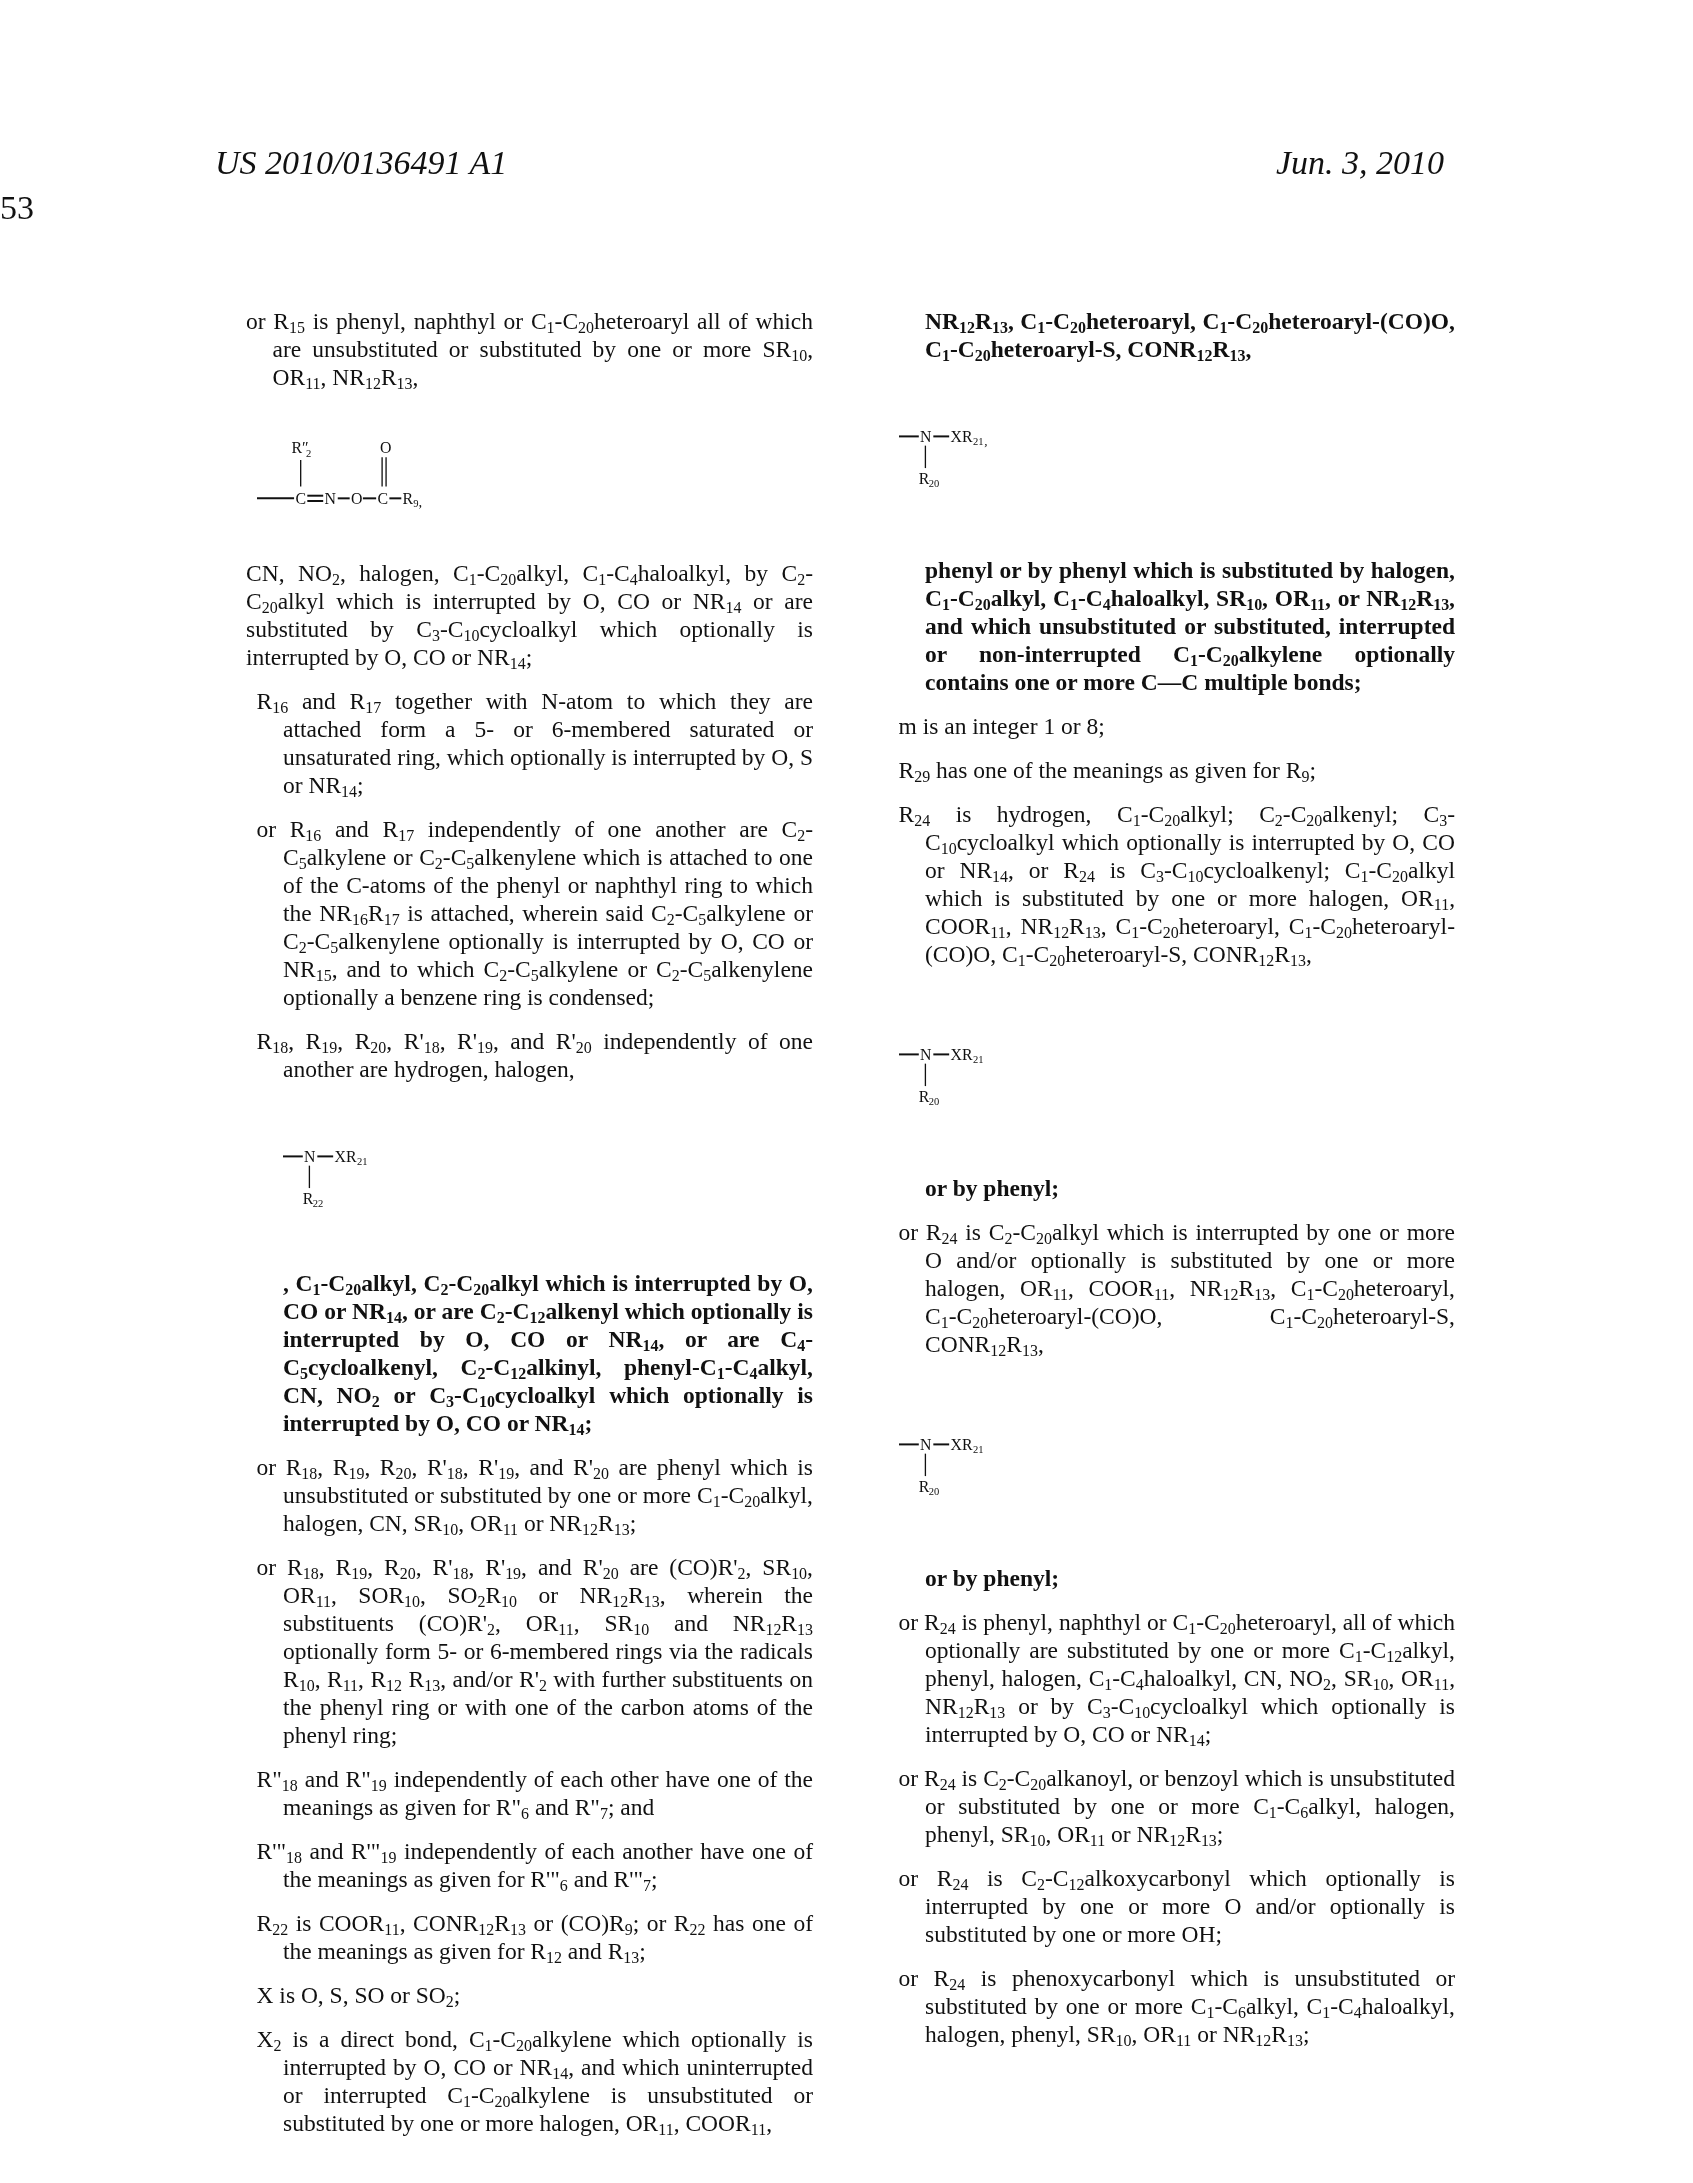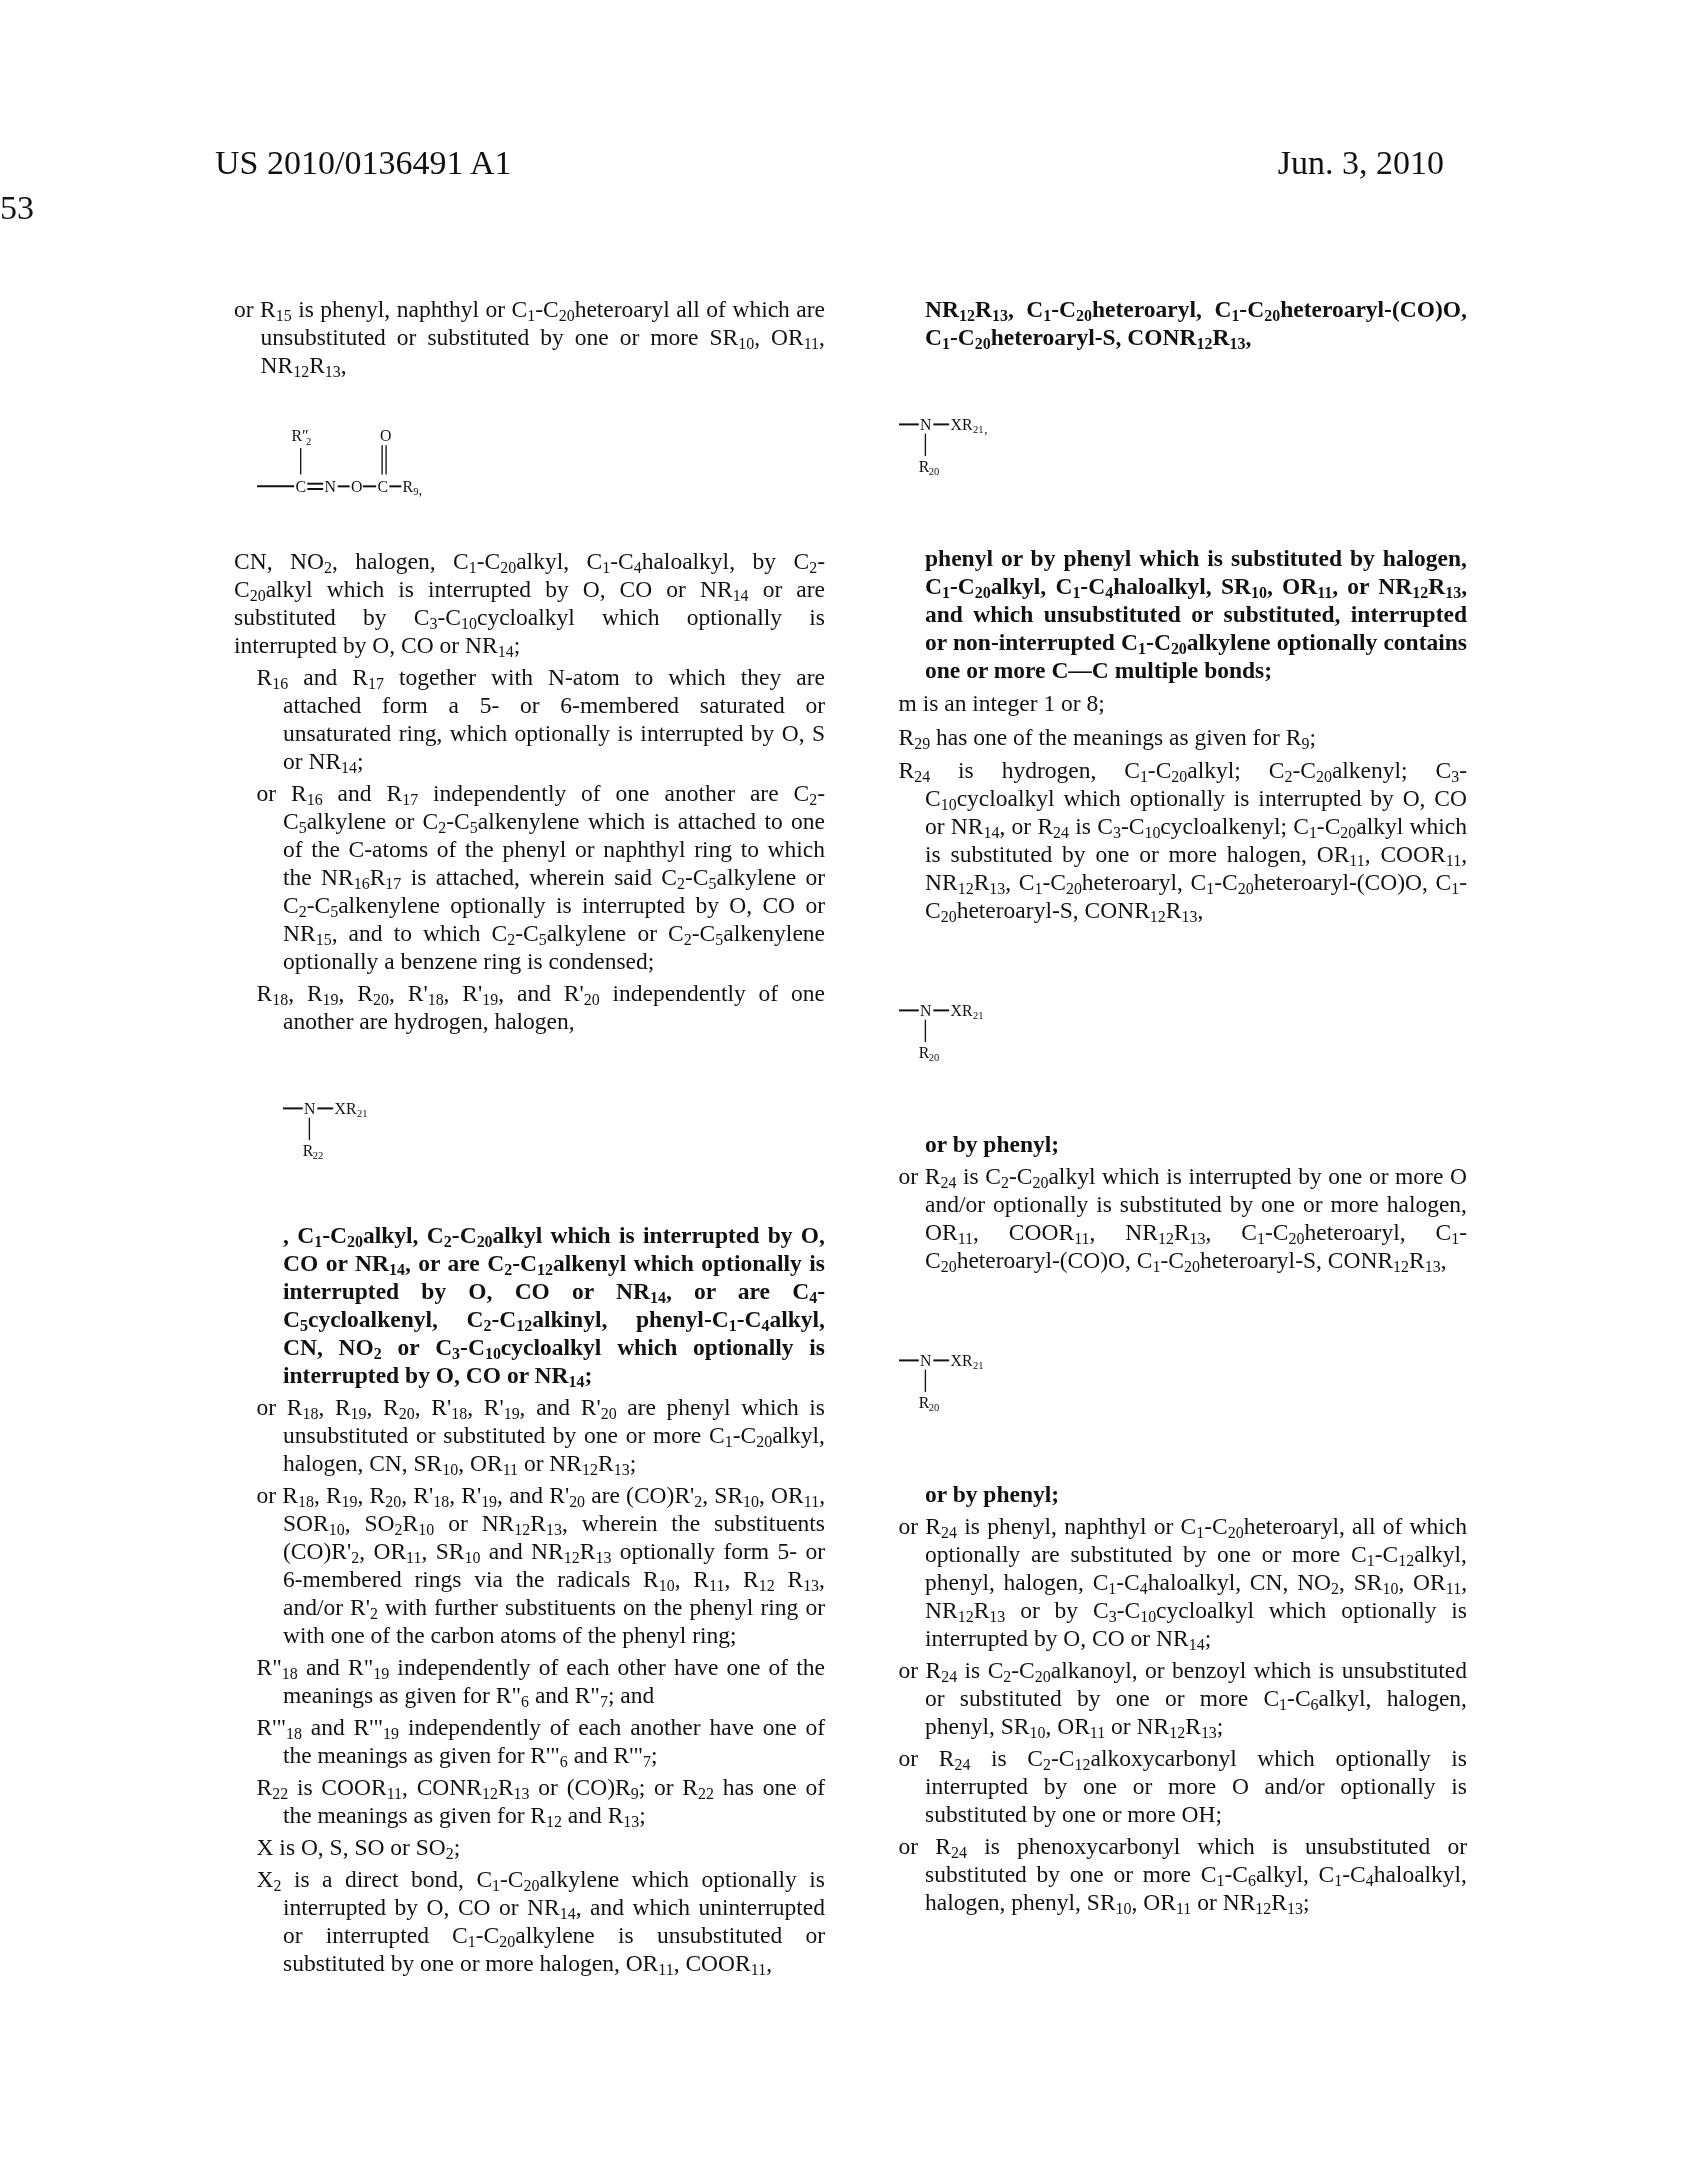--- a/index.html
+++ b/index.html
@@ -1,25 +1,25 @@
 <!DOCTYPE html>
 <html style="font-size:10.6px"><head>
 <meta charset="utf-8">
 <style>
   html, body { margin: 0; padding: 0; background: #ffffff; }
   body { width: 1694px; height: 2183px; position: relative; overflow: hidden;
          font-family: "Liberation Serif", "DejaVu Serif", serif; color: #111; }
-  .hdr { position: absolute; top: 144px; font-size: 34px; letter-spacing: 0px; }
+  .hdr { position: absolute; top: 144px; font-size: 34px; letter-spacing: 0px; font-style: italic; }
   .hdr-left { left: 215px; }
   .hdr-right { right: 250px; }
   .pageno { position: absolute; top: 189px; left: 0; width: 100%; font-size: 34px; }
   .col { position: absolute; top: 291px; width: 599px; font-size: 23.5px; line-height: 28px; }
   .col-left { left: 230px; }
   .col-right { left: 872px; }
-  .para { text-align: justify; margin: 4px; }
+  .para { text-align: justify; margin: 16px; }
   .hang { padding-left: 26.5px; text-indent: -26.5px; }
   .ind { padding-left: 26.5px; font-weight: bold; }
   .flush { padding-left: 0; }
   sub { font-size: 0.68em; vertical-align: -0.28em; line-height: 0; }
   .chem { position: relative; font-size: 16px; line-height: 1; }
   .chem svg { display: block; }
   .chem text { font-family: "Liberation Serif", serif; fill: #111; }
 </style>
 </head>
 <body>

